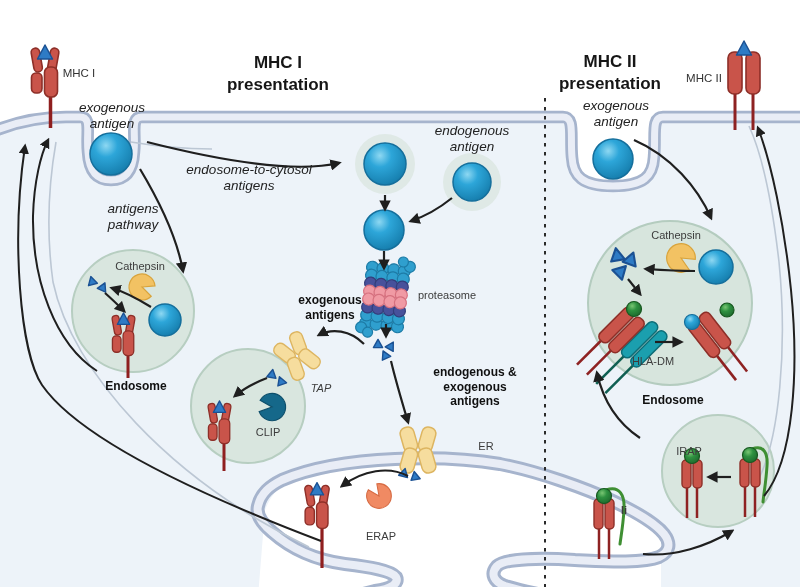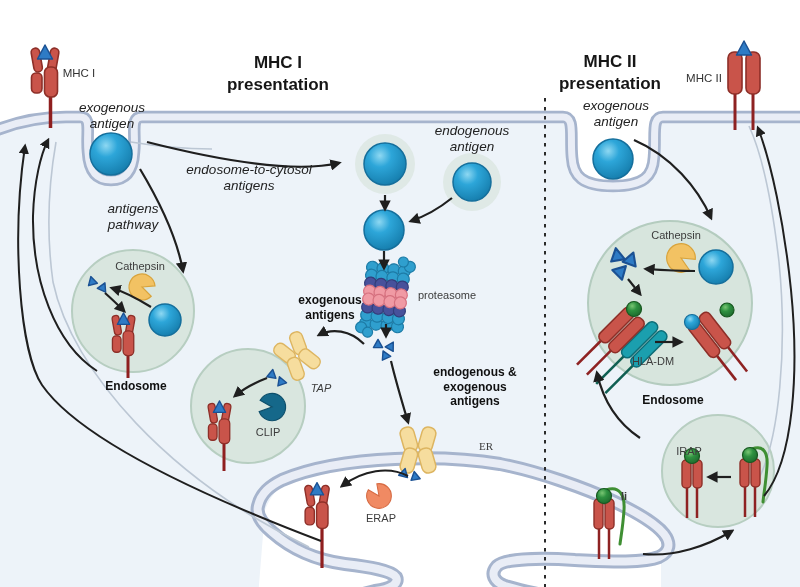--- a/index.html
+++ b/index.html
@@ -278,25 +278,25 @@
 <div class="lbl ital" style="left:472px;top:99px;text-align:center;">endogenous
 antigen</div>
 <div class="lbl plain" style="left:447px;top:256px;">proteasome</div>
 <div class="lbl boldsm" style="left:330px;top:268px;">exogenous
 antigens</div>
 <div class="lbl plain" style="left:321px;top:349px;font-style:italic;">TAP</div>
 <div class="lbl plain" style="left:268px;top:393px;">CLIP</div>
 <div class="lbl boldsm" style="left:475px;top:347px;">endogenous &amp;
 exogenous
 antigens</div>
-<div class="lbl plain" style="left:486px;top:407px;font-family:Liberation Serif, serif;">ER</div>
-<div class="lbl plain" style="left:381px;top:479px;">ERAP</div>
+<div class="lbl plain" style="left:486px;top:407px;">ER</div>
+<div class="lbl plain" style="left:381px;top:497px;">ERAP</div>
 <div class="lbl title" style="left:610px;top:33px;">MHC II
 presentation</div>
 <div class="lbl ital" style="left:616px;top:74px;">exogenous
 antigen</div>
 <div class="lbl tag" style="left:704px;top:38px;">MHC II</div>
 <div class="lbl plain" style="left:676px;top:196px;">Cathepsin</div>
 <div class="lbl plain" style="left:653px;top:322px;">HLA-DM</div>
 <div class="lbl boldsm" style="left:673px;top:360px;">Endosome</div>
 <div class="lbl plain" style="left:689px;top:412px;">IRAP</div>
-<div class="lbl plain" style="left:624px;top:457px;font-weight:bold;">Ii</div>
+<div class="lbl plain" style="left:624px;top:471px;font-weight:bold;">Ii</div>
 </div>
 
 </body></html>

